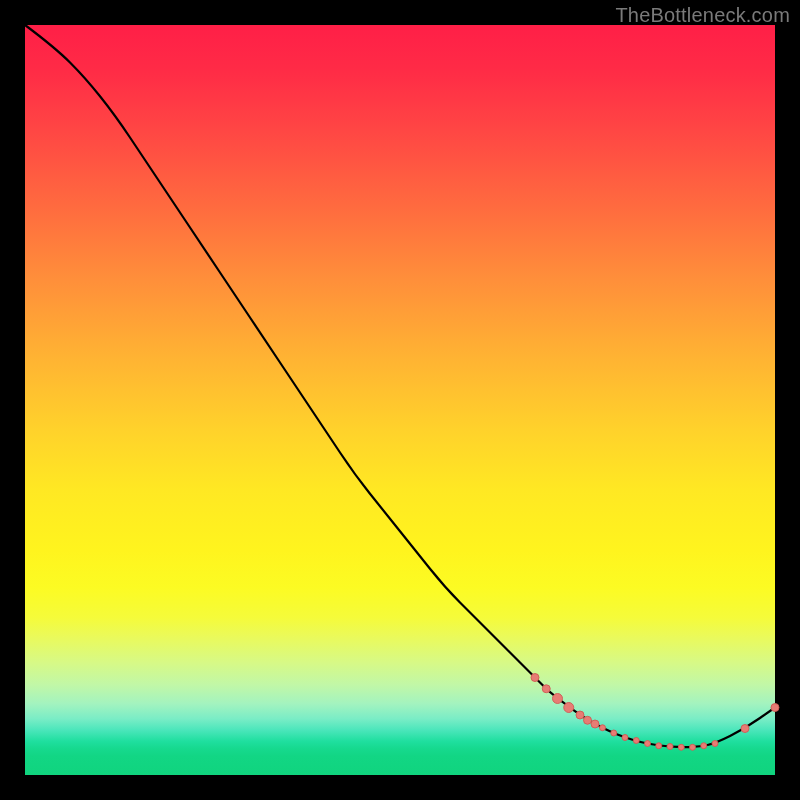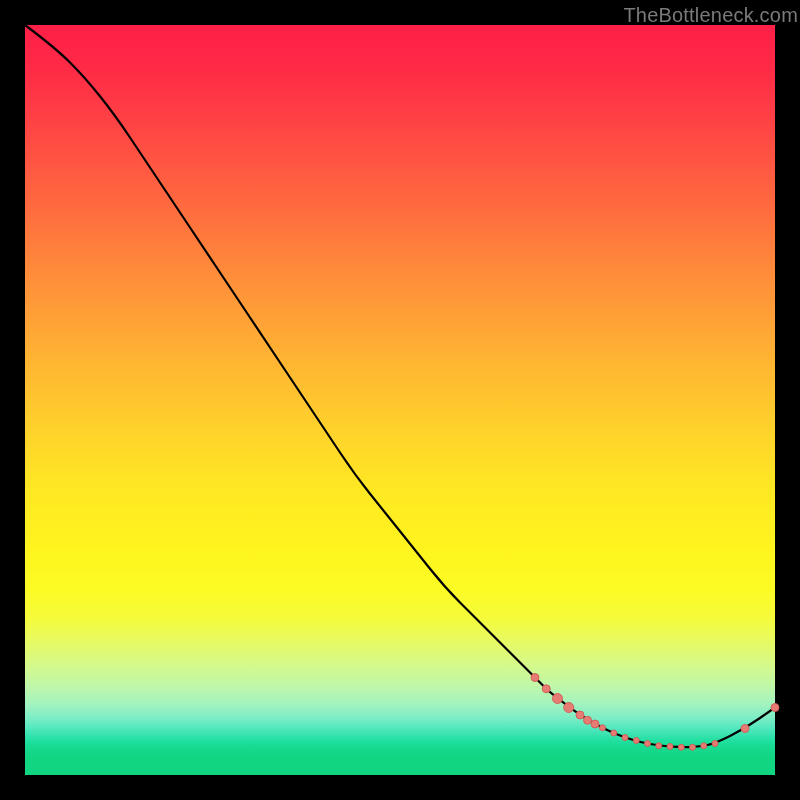--- a/index.html
+++ b/index.html
@@ -44,21 +44,21 @@
       #4be6bb 94%,
       #1fdf9f 95.5%,
       #16d98e 96.5%,
       #12d684 97.5%,
       #10d47e 100%
     );
   }
   .attribution {
     position: absolute;
     top: 4px;
-    right: 2px;
+    right: 10px;
     color: #7a7a7a;
     font-size: 20px;
     letter-spacing: 0.2px;
     user-select: none;
   }
   svg.curve-layer {
     position: absolute;
     left: 0;
     top: 0;
     width: 750px;

